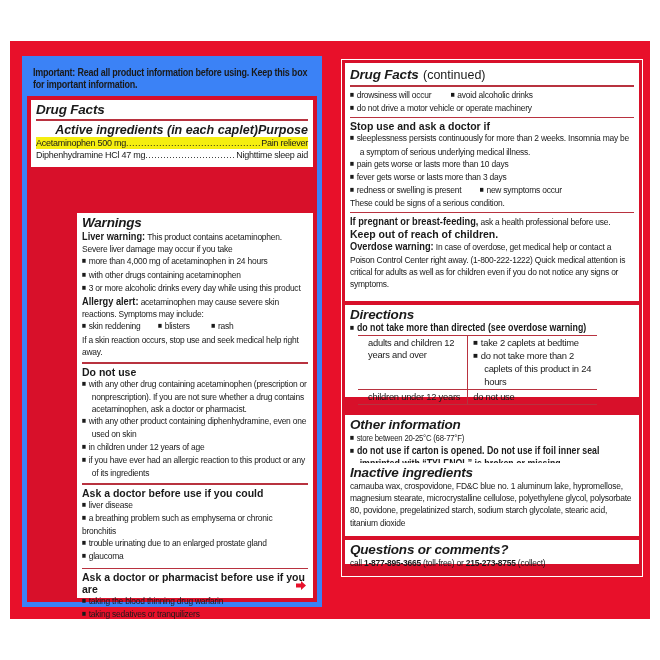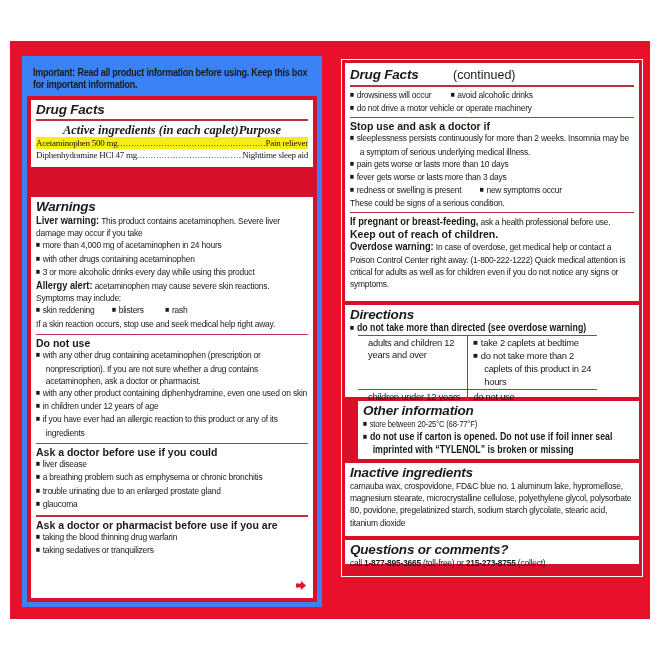--- a/index.html
+++ b/index.html
@@ -13,21 +13,21 @@
   .right-frame { position: absolute; left: 2px; top: 2px; right: 2px; bottom: 2px; border: 1.5px solid #fff; background: #d8102a; }
   .box { position: absolute; background: #fff; left: 3px; right: 3px; padding: 2px 5px; }
   .tx { font-family: "Liberation Sans", sans-serif; font-size: 9.6px; line-height: 12.2px; letter-spacing: -0.25px; transform: scaleX(0.88); transform-origin: left top; width: 113.6%; }
   .b { font-weight: bold; }
   .head-it { font-style: italic; font-weight: bold; font-size: 13.5px; line-height: 15px; letter-spacing: -0.2px; }
   .sub-it { font-style: italic; font-weight: bold; font-size: 12.5px; line-height: 14px; }
   .sechead { font-weight: bold; font-size: 10.5px; line-height: 12px; letter-spacing: 0px; }
   .rule { height: 1.5px; background: #b8323f; margin: 2px 0 2px 0; }
   .bul::before { content: "\25A0"; font-size: 8px; margin-right: 3px; position: relative; top: -1px; }
   .ind { padding-left: 11px; text-indent: -11px; }
-  .row { display: flex; justify-content: center; font-family: Liberation Serif, serif; }
+  .row { display: flex; justify-content: flex-end; }
   .hl { background: #f5ee10; }
   .dots { flex: 1; overflow: hidden; white-space: nowrap; }
   .dots::after { content: "....................................................................................................................................."; letter-spacing: 0.5px; }
   .inline3 span { display: inline-block; }
   table.dir { border-collapse: collapse; margin-left: 8px; width: 84%; }
   table.dir td { vertical-align: top; padding: 1px 5px 1px 5px; }
   table.dir tr { border-top: 1.5px solid #b8323f; }
   table.dir tr:last-child { border-bottom: 1.5px solid #b8323f; }
   table.dir td.c1 { border-right: 1.5px solid #b8323f; width: 46%; padding-left: 10px; }
   .arrow { position: absolute; right: 7px; bottom: 8px; width: 10px; height: 9px; }
@@ -55,21 +55,21 @@
         <span>Pain reliever</span>
       </div>
       <div class="row tx" style="width:100%;transform:none;font-size:9px;">
         <span>Diphenhydramine HCl 47 mg</span>
         <span class="dots"></span>
         <span>Nighttime sleep aid</span>
       </div>
     </div>
 
 
-    <div class="box" style="top:100px;bottom:3px;">
+    <div class="box" style="top:116px;bottom:3px;margin-left:46px;">
       <div class="head-it">Warnings</div>
       <div class="tx">
         <span class="sechead">Liver warning:</span>
         <span>This product contains acetaminophen. Severe liver damage may occur if you take</span>
       </div>
       <div class="tx bul">more than 4,000 mg of acetaminophen in 24 hours</div>
       <div class="tx bul">with other drugs containing acetaminophen</div>
       <div class="tx bul">3 or more alcoholic drinks every day while using this product</div>
       <div class="tx">
         <span class="sechead">Allergy alert:</span>
@@ -107,21 +107,21 @@
     </div>
   </div>
 </div>
 
 <div class="panel right-outer">
   <div class="right-frame">
 
     <div class="box" style="top:3px;height:238px;">
       <div>
         <span class="head-it">Drug Facts</span>
-        <span style="font-size:12.5px;margin-left:30px;">(continued)</span>
+        <span style="font-size:12.5px;">(continued)</span>
       </div>
       <div class="rule"></div>
 
       <div class="tx inline3">
         <span class="bul" style="width:112px;">drowsiness will occur</span>
         <span class="bul">avoid alcoholic drinks</span>
       </div>
       <div class="tx bul">do not drive a motor vehicle or operate machinery</div>
       <div class="rule"></div>
 
@@ -160,21 +160,21 @@
           </td>
         </tr>
         <tr>
           <td class="c1">children under 12 years</td>
           <td>do not use</td>
         </tr>
       </tbody>
         </table>
     </div>
 
-    <div class="box" style="top:341px;height:58px;margin-left:13px;">
+    <div class="box" style="top:355px;height:58px;">
       <div class="head-it">Other information</div>
       <div class="tx bul" style="font-size:8.8px;">store between 20-25°C (68-77°F)</div>
       <div class="tx bul ind sechead" style="font-size:10px;">do not use if carton is opened. Do not use if foil inner seal imprinted with “TYLENOL” is broken or missing</div>
     </div>
 
     <div class="box" style="top:403px;height:73px;">
       <div class="head-it">Inactive ingredients</div>
       <div class="tx">carnauba wax, crospovidone, FD&amp;C blue no. 1 aluminum lake, hypromellose, magnesium stearate, microcrystalline cellulose, polyethylene glycol, polysorbate 80, povidone, pregelatinized starch, sodium starch glycolate, stearic acid, titanium dioxide</div>
     </div>
 

